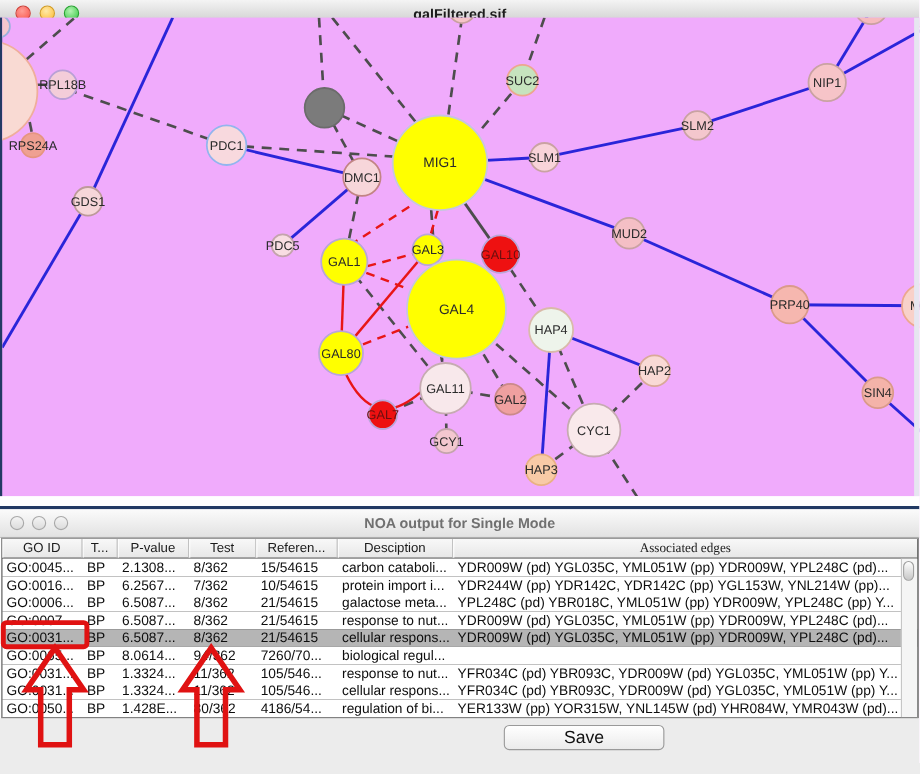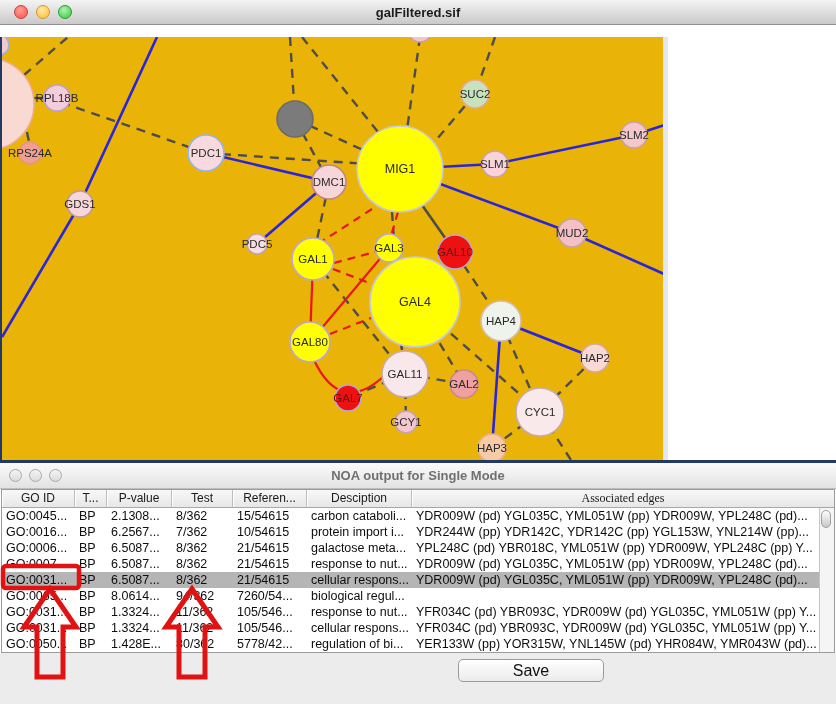--- a/index.html
+++ b/index.html
@@ -8,21 +8,21 @@
   
   .titlebar{position:absolute;left:0;top:0;width:836px;height:25px;
             background:linear-gradient(#f4f4f4,#c9c9c9);border-bottom:1px solid #8f8f8f;box-sizing:border-box;}
   .title-text{position:absolute;left:0;right:0;top:0;height:25px;line-height:25px;text-align:center;
               font-size:13px;font-weight:600;color:#1c1c1c;}
   .light{position:absolute;top:5px;width:14px;height:14px;border-radius:50%;box-sizing:border-box;}
   .light.red{left:14px;background:radial-gradient(circle at 5px 4px,#ff9d96,#f95148);border:1px solid #ce3e36;}
   .light.yellow{left:36px;background:radial-gradient(circle at 5px 4px,#ffe9a8,#fdbb2f);border:1px solid #d29b22;}
   .light.green{left:58px;background:radial-gradient(circle at 5px 4px,#b4f2b2,#30c83f);border:1px solid #25a22f;}
   
-  .canvas{position:absolute;left:0;top:37px;width:668px;height:435px;background:#eab308;
+  .canvas{position:absolute;left:0;top:16px;width:836px;height:435px;background:#f0abfc;
           border-left:2px solid #223a64;box-sizing:border-box;overflow:hidden;}
   .canvas svg{display:block;}
   .gutter{position:absolute;right:0;top:0;width:5px;height:435px;background:#e6e6f0;}
   
   .noa-strip{position:absolute;left:0;top:460px;width:836px;height:3px;background:#223a64;}
   .noa-titlebar{position:absolute;left:0;top:463px;width:836px;height:26px;
                 background:linear-gradient(#fbfbfb,#e2e2e2);border-bottom:1px solid #bdbdbd;box-sizing:border-box;}
   .noa-title{position:absolute;left:0;right:0;top:0;height:25px;line-height:25px;text-align:center;
              font-size:13px;font-weight:600;color:#707070;}
   .nlight{position:absolute;top:6px;width:13px;height:13px;border-radius:50%;box-sizing:border-box;
@@ -242,21 +242,21 @@
           <div class="tcell">8/362</div>
           <div class="tcell">21/54615</div>
           <div class="tcell">cellular respons...</div>
           <div class="tcell">YDR009W (pd) YGL035C, YML051W (pp) YDR009W, YPL248C (pd)...</div>
         </div>
         <div class="trow">
           <div class="tcell">GO:0065...</div>
           <div class="tcell">BP</div>
           <div class="tcell">8.0614...</div>
           <div class="tcell">94/362</div>
-          <div class="tcell">7260/54...</div>
+          <div class="tcell">7260/70...</div>
           <div class="tcell">biological regul...</div>
         </div>
         <div class="trow">
           <div class="tcell">GO:0031...</div>
           <div class="tcell">BP</div>
           <div class="tcell">1.3324...</div>
           <div class="tcell">11/362</div>
           <div class="tcell">105/546...</div>
           <div class="tcell">response to nut...</div>
           <div class="tcell">YFR034C (pd) YBR093C, YDR009W (pd) YGL035C, YML051W (pp) Y...</div>
@@ -268,21 +268,21 @@
           <div class="tcell">11/362</div>
           <div class="tcell">105/546...</div>
           <div class="tcell">cellular respons...</div>
           <div class="tcell">YFR034C (pd) YBR093C, YDR009W (pd) YGL035C, YML051W (pp) Y...</div>
         </div>
         <div class="trow">
           <div class="tcell">GO:0050...</div>
           <div class="tcell">BP</div>
           <div class="tcell">1.428E...</div>
           <div class="tcell">80/362</div>
-          <div class="tcell">5778/42...</div>
+          <div class="tcell">4186/54...</div>
           <div class="tcell">regulation of bi...</div>
           <div class="tcell">YER133W (pp) YOR315W, YNL145W (pd) YHR084W, YMR043W (pd)...</div>
         </div>
       </div>
     <div class="sb">
       <div class="thumb"></div>
     </div>
   </div>
 
   <div class="noa-footer"></div>

